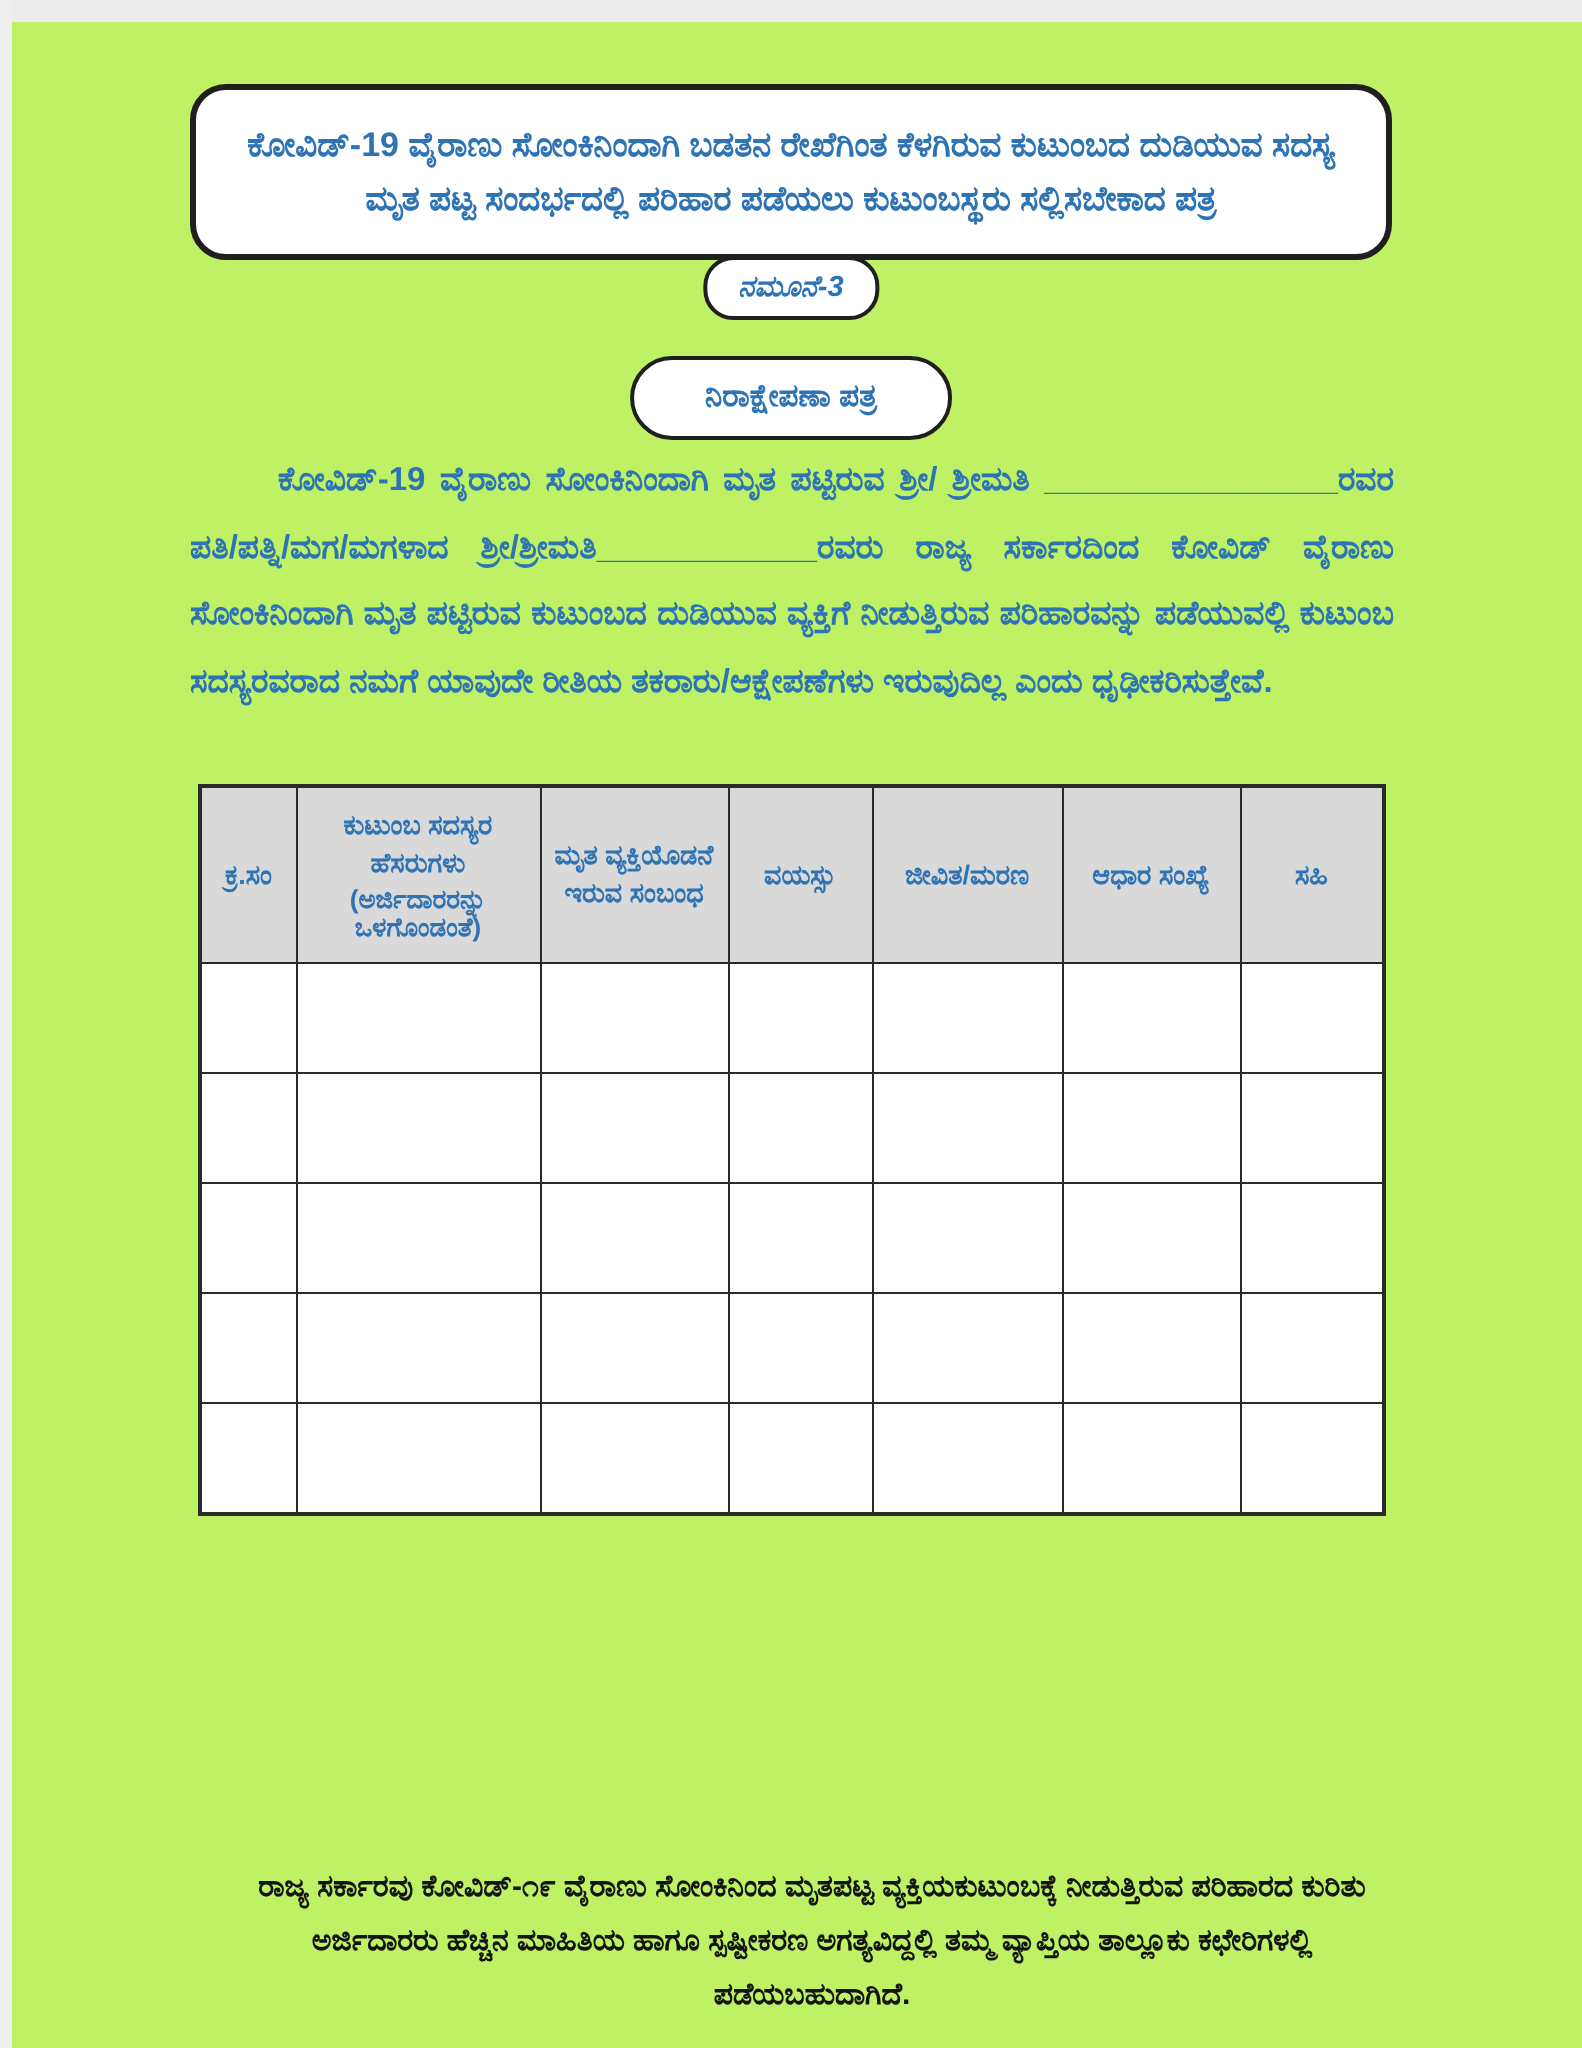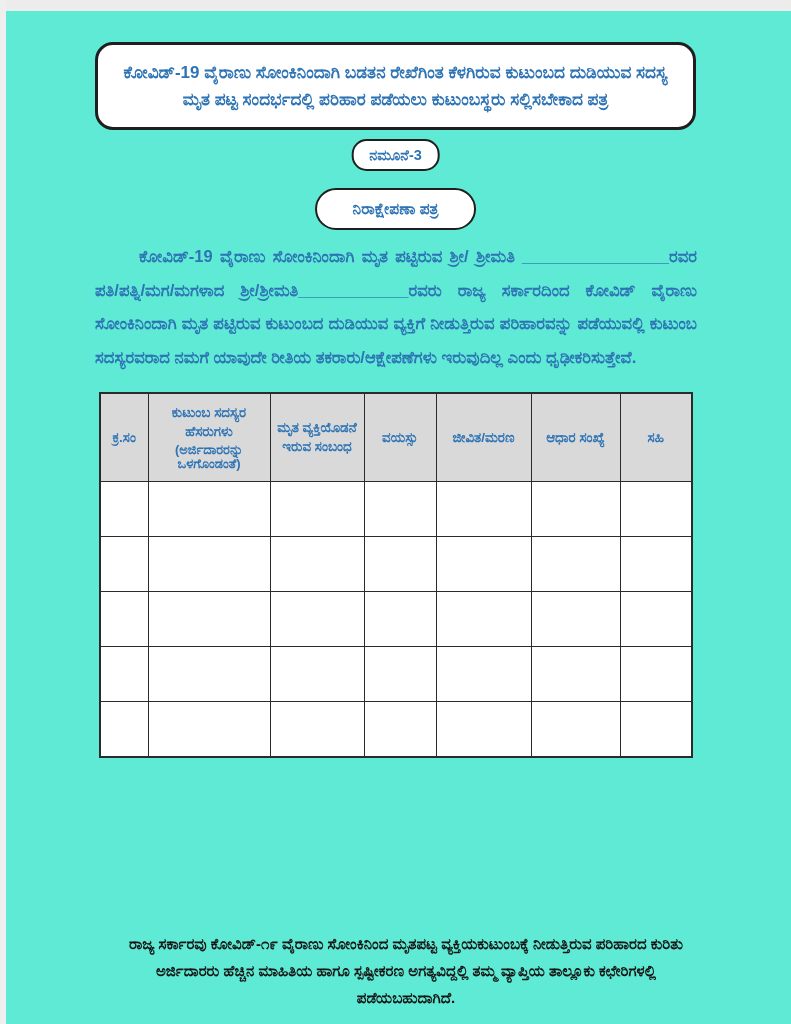--- a/index.html
+++ b/index.html
@@ -1,20 +1,20 @@
 <!DOCTYPE html>
 <html lang="kn" style="--blue: #2E74B5; --header-bg: #D9D9D9; --ink: #141414;"><head>
 <meta charset="utf-8">
 <style>
   html, body { margin: 0; padding: 0; background: #ffffff; }
   .page {
     position: relative;
     width: 791px;
     height: 1024px;
-    background: #5eead4;
+    background: #bef264;
     font-family: "Liberation Sans", "DejaVu Sans", sans-serif;
     overflow: hidden;
   }
   .edge-top {
     position: absolute; top: 0; left: 0; width: 100%; height: 11px;
     background: #ececec;
   }
   .edge-left {
     position: absolute; top: 0; left: 0; width: 6px; height: 100%;
     background: #efefef;
@@ -26,33 +26,33 @@
     display: flex; align-items: center; justify-content: center;
     padding: 6px 24px;
     background: #ffffff;
   }
   .title-text {
     margin: 0; text-align: center;
     color: var(--blue, #2E74B5);
     font-weight: bold; font-size: 17px; line-height: 27px;
   }
   .form-box {
-    position: absolute; top: 139px; left: 50%; transform: translateX(-50%);
+    position: absolute; top: 128px; left: 50%; transform: translateX(-50%);
     border: 2.5px solid #1f1f1f; border-radius: 15px;
-    padding: 5px 16px; background: #ffffff; white-space: nowrap;
+    padding: 5px 16px; background: #ffffff; white-space: nowrap; font-style: italic;
   }
   .form-text { color: var(--blue, #2E74B5); font-weight: bold; font-size: 14.5px; }
   .subtitle-box {
-    position: absolute; top: 188px; left: 50%; transform: translateX(-50%);
+    position: absolute; top: 178px; left: 50%; transform: translateX(-50%);
     border: 2px solid #1f1f1f; border-radius: 24px;
     padding: 10px 36px; background: #ffffff; white-space: nowrap;
   }
   .subtitle-text { color: var(--blue, #2E74B5); font-weight: bold; font-size: 15.5px; }
   .declaration {
-    position: absolute; top: 240px; left: 95px; width: 602px; height: 154px;
+    position: absolute; top: 224px; left: 95px; width: 602px; height: 154px;
     margin: 0; overflow: hidden;
     color: var(--blue, #2E74B5);
     font-weight: bold; font-size: 16.5px; line-height: 33.5px;
     text-align: justify; text-indent: 44px;
   }
   .member-table {
     position: absolute; top: 392px; left: 99px; width: 592px;
     border-collapse: collapse; table-layout: fixed;
     border: 2.5px solid #2b2b2b;
   }

